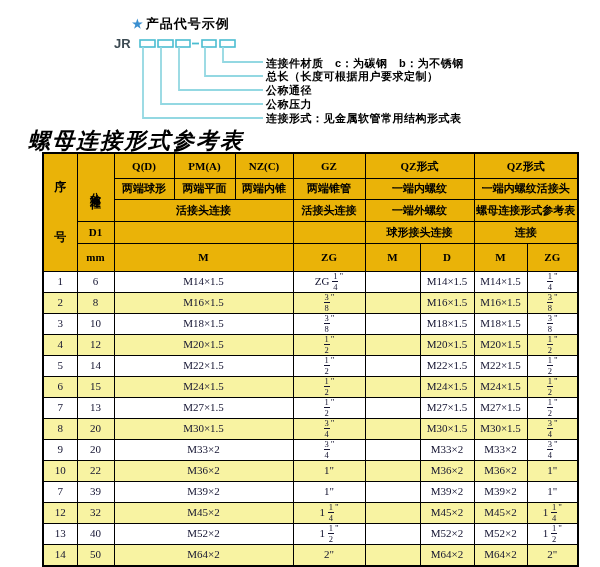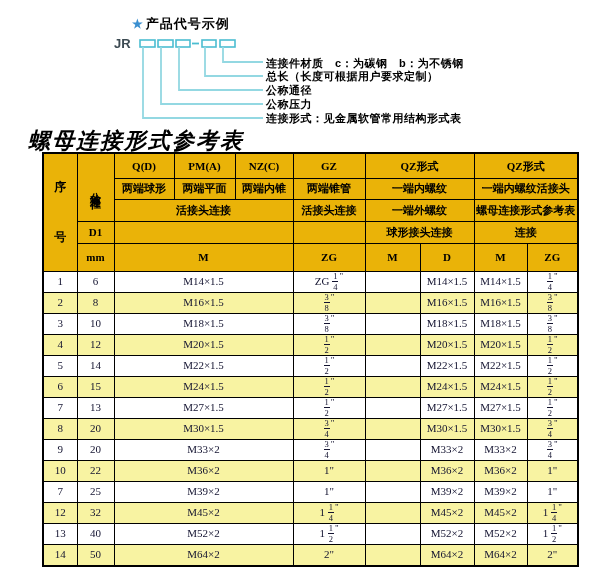--- a/index.html
+++ b/index.html
@@ -229,21 +229,21 @@
           <td>22</td>
           <td colspan="3">M36×2</td>
           <td>1"</td>
           <td></td>
           <td>M36×2</td>
           <td>M36×2</td>
           <td>1"</td>
         </tr>
         <tr>
           <td>7</td>
-          <td>25</td>
+          <td>39</td>
           <td colspan="3">M39×2</td>
           <td>1"</td>
           <td></td>
           <td>M39×2</td>
           <td>M39×2</td>
           <td>1"</td>
         </tr>
         <tr class="alt">
           <td>12</td>
           <td>32</td>

